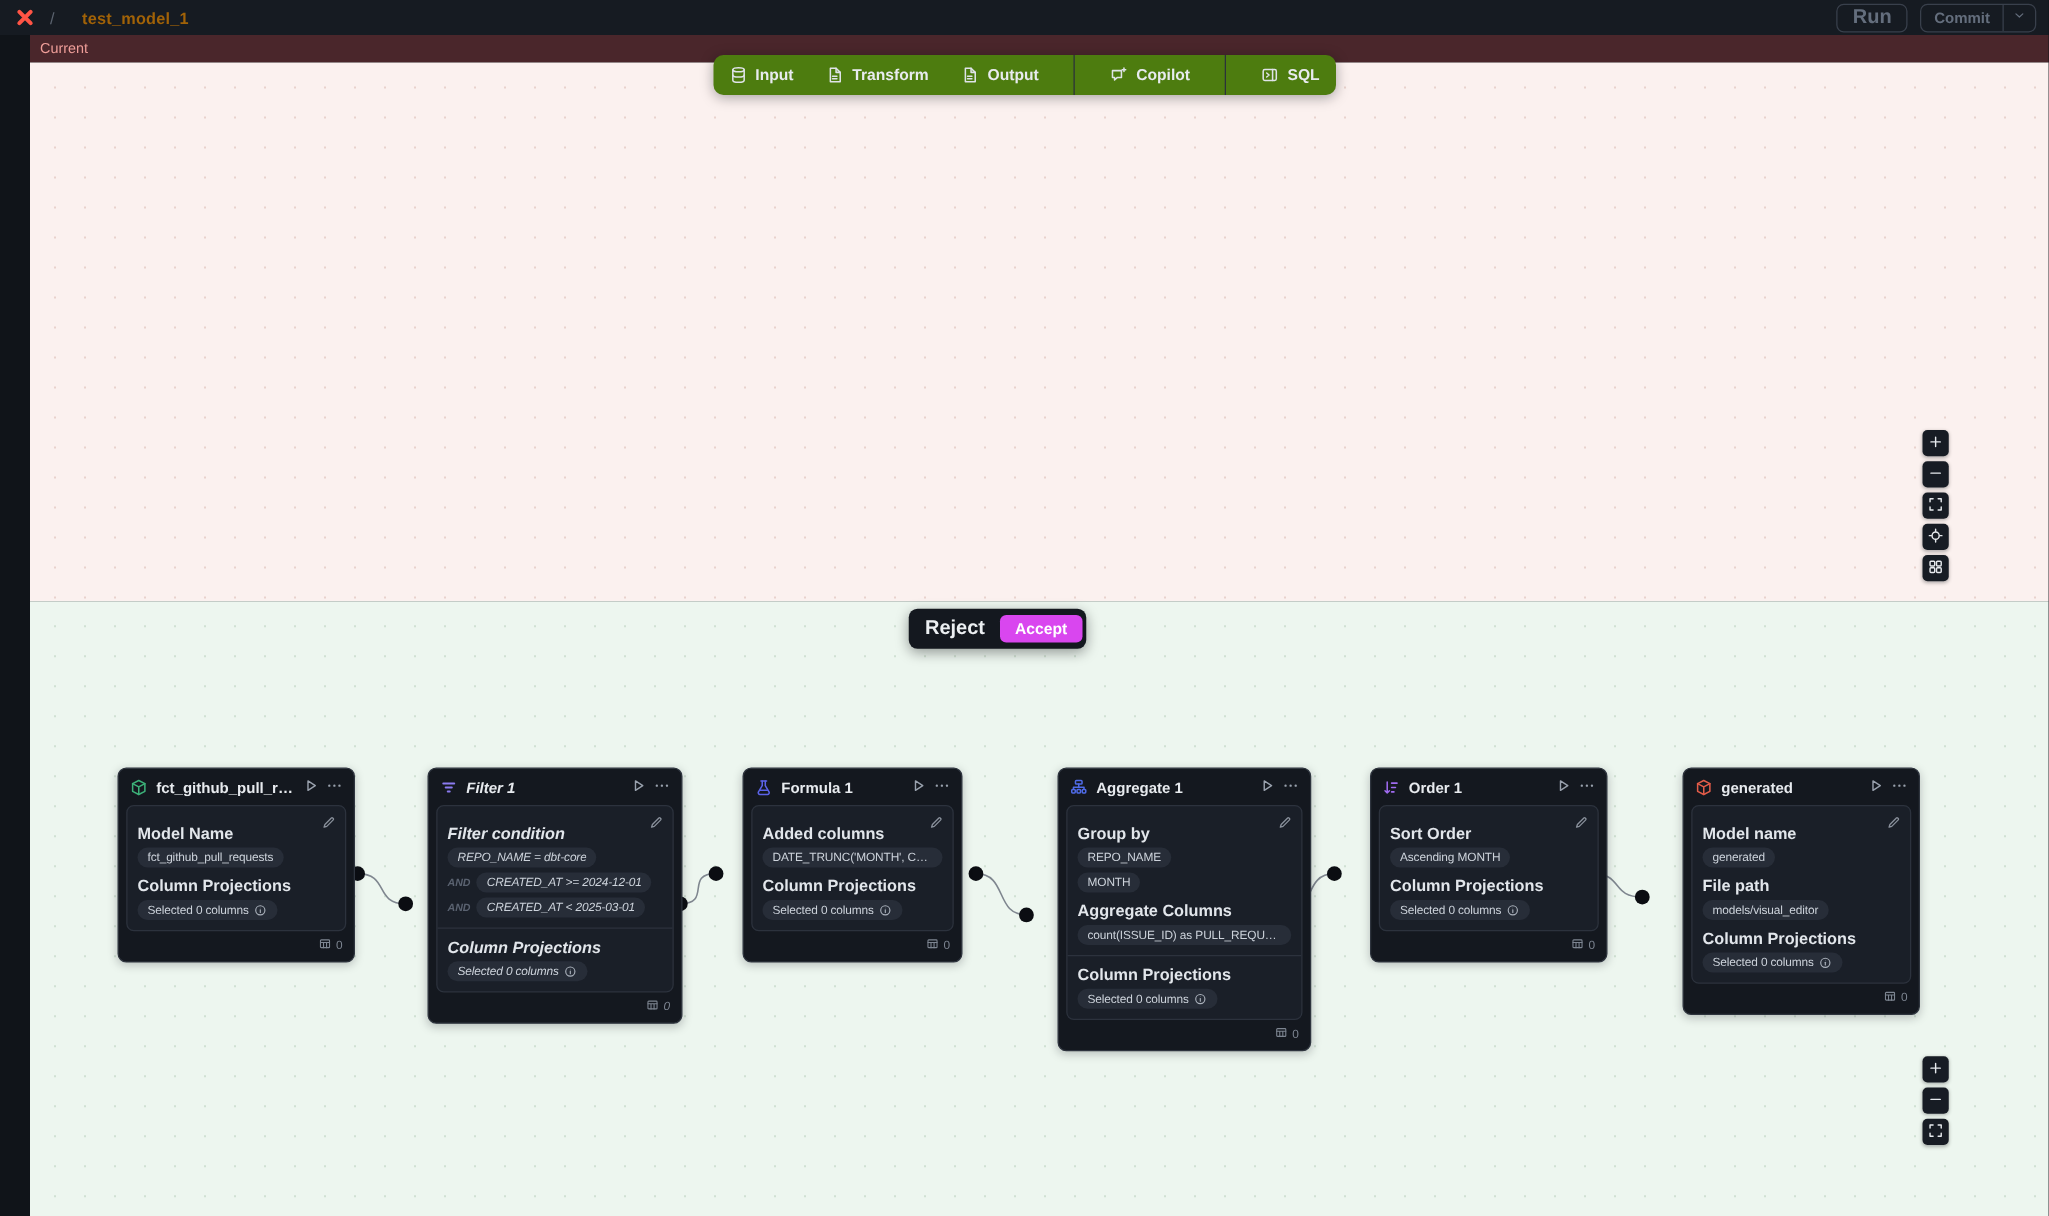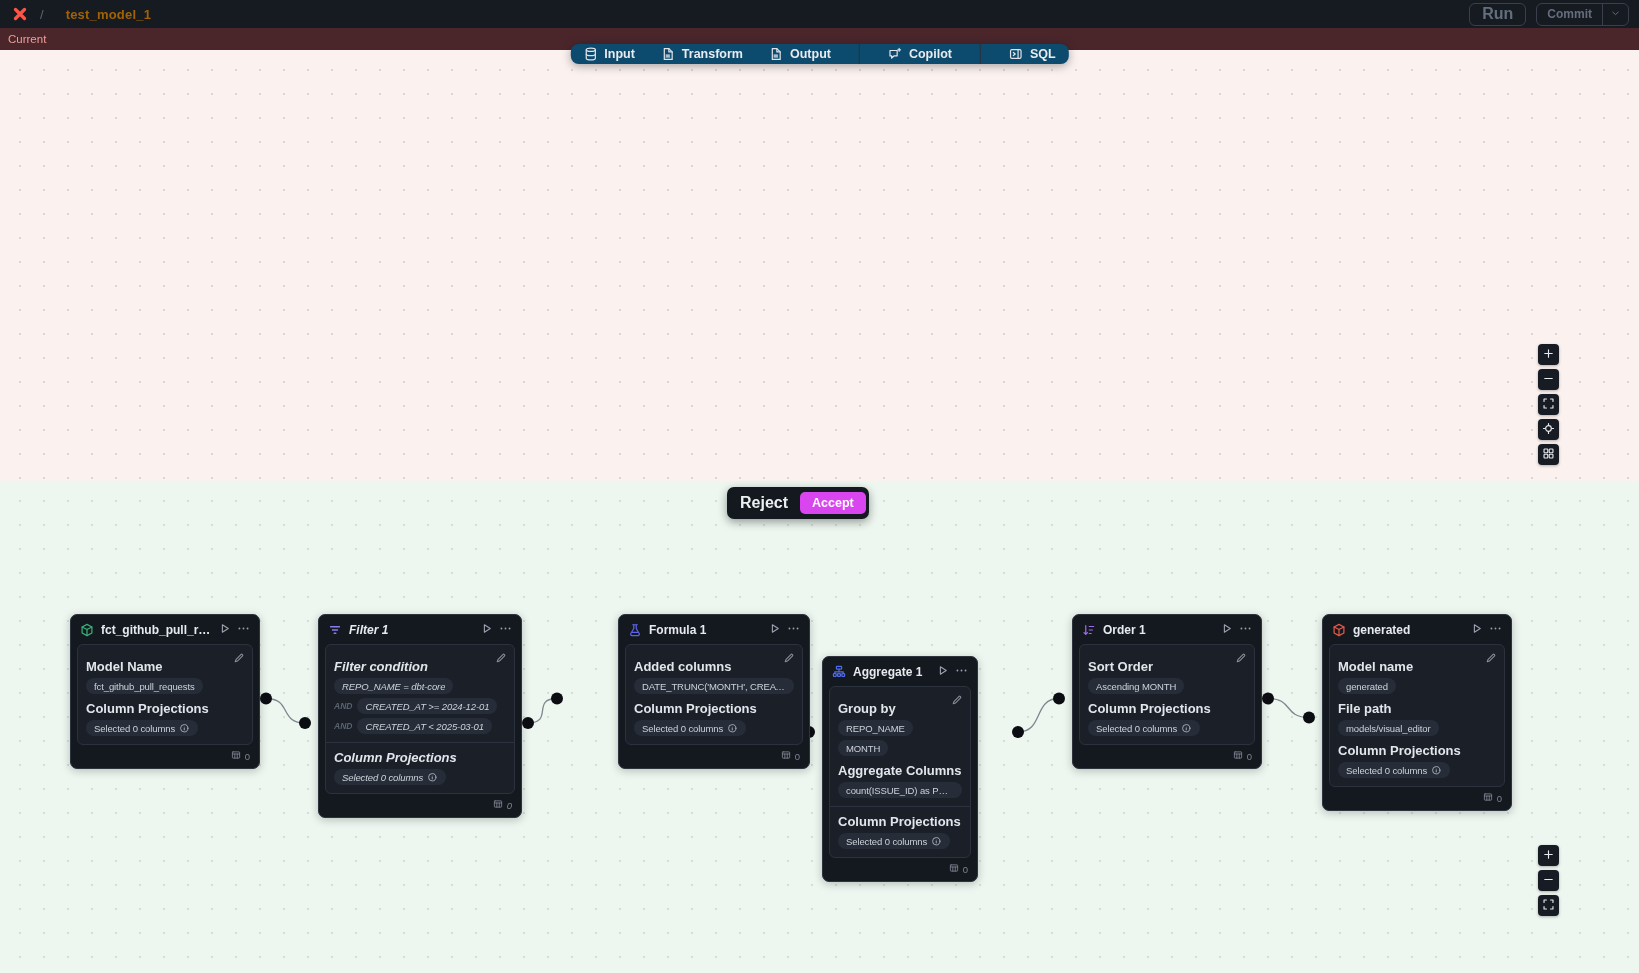--- a/index.html
+++ b/index.html
@@ -19,31 +19,31 @@
   .split .main { display:flex; align-items:center; padding:0 10px; color:#646e7d; font-size:12px; font-weight:600; }
   .split .caret { display:flex; align-items:center; padding:0 7px; border-left:1px solid #39404c; color:#646e7d; font-size:10px; }
   .split .caret svg { width:11px; height:11px; }
 
   
   .banner { height:22px; display:flex; align-items:center; padding:0 8px; font-size:11.5px; flex:0 0 auto; }
   .banner-current { background:#4a262b; color:#ef9e99; }
   .banner-new { background:#133f2f; color:#cfe4d7; }
 
   
-  .pane { position:relative; flex:0 0 auto; }
+  .pane { position:relative; flex:0 0 auto;padding-left:24px; }
   .pane-new { flex:1 1 auto; display:flex; flex-direction:column; }
   .canvas { position:relative; width:100%; }
   .canvas-current { height:431px; background-color:#fbf1ef;
     background-image:radial-gradient(#e9d2cd 1px, transparent 1.2px); background-size:24px 24px; background-position:8px 8px; }
   .canvas-new { flex:1 1 auto; background-color:#edf6ef;
     background-image:radial-gradient(#d0e1d3 1px, transparent 1.2px); background-size:24px 24px; background-position:8px 8px; }
 
   
   .toolbar { position:absolute; top:16px; left:50%; transform:translateX(-50%); z-index:20;
-    background:#0c4a6e; border-radius:8px; height:20px; display:flex; align-items:stretch;
+    background:#4d7c0f; border-radius:8px; height:32px; display:flex; align-items:stretch;
     box-shadow:0 2px 10px rgba(10,12,16,.35);gap:15px; }
   .tb-group { display:flex; align-items:stretch; }
   .tb-sep { width:1px; background:#2b313b; }
   .tb-item { display:flex; align-items:center; gap:7px; padding:0 13px; color:#e8ebef; font-size:12.5px; font-weight:600; cursor:pointer; white-space:nowrap; }
   .tb-item .ic { display:flex; font-size:14px; color:#dfe3e8; }
   .tb-item .ic svg { width:14px; height:14px; }
 
   
   .review { position:absolute; top:6px; left:727px; z-index:30; background:#14181f; border-radius:7px;
     padding:3px; display:flex; align-items:center; gap:2px; box-shadow:0 3px 10px rgba(10,12,16,.4); }
@@ -359,21 +359,21 @@
               </div>
             </div>
             <div class="node-footer">
               <span><svg viewBox="0 0 16 16" fill="none" stroke="currentColor" stroke-width="1.4" stroke-linecap="round" stroke-linejoin="round">
                   <rect x="2.2" y="3" width="11.6" height="10" rx="1"></rect>
                   <path d="M2.2 6.4h11.6M6.1 6.4V13M10 6.4V13"></path>
                 </svg></span>
               <span>0</span>
             </div>
           </div>
-          <div class="node" style="left: 570px; top: 133px; width: 192px; margin-left: 48px;">
+          <div class="node" style="left: 570px; top: 133px; width: 176px;">
             <div class="node-header">
               <span class="ic" style="color: rgb(91, 99, 232);">
                 <svg viewBox="0 0 16 16" fill="none" stroke="currentColor" stroke-width="1.4" stroke-linecap="round" stroke-linejoin="round">
                   <path d="M6.6 2v4.3L3.2 12a1.55 1.55 0 001.35 2.3h6.9A1.55 1.55 0 0012.8 12L9.4 6.3V2"></path>
                   <path d="M5.4 2h5.2M4.7 10.6h6.6"></path>
                 </svg>
               </span>
               <div class="node-title">Formula 1</div>
               <div class="node-act">
                 <button class="abtn">
@@ -417,21 +417,21 @@
               </div>
             </div>
             <div class="node-footer">
               <span><svg viewBox="0 0 16 16" fill="none" stroke="currentColor" stroke-width="1.4" stroke-linecap="round" stroke-linejoin="round">
                   <rect x="2.2" y="3" width="11.6" height="10" rx="1"></rect>
                   <path d="M2.2 6.4h11.6M6.1 6.4V13M10 6.4V13"></path>
                 </svg></span>
               <span>0</span>
             </div>
           </div>
-          <div class="node" style="left: 822px; top: 133px; width: 156px; margin-top: 42px;">
+          <div class="node" style="left: 822px; top: 133px; width: 203px;">
             <div class="node-header">
               <span class="ic" style="color: rgb(79, 107, 232);">
                 <svg viewBox="0 0 16 16" fill="none" stroke="currentColor" stroke-width="1.4" stroke-linecap="round" stroke-linejoin="round">
                   <rect x="5" y="1.6" width="6" height="3.2" rx=".8"></rect>
                   <path d="M8 4.8v2.2M3.2 9.6V7.8h9.6v1.8"></path>
                   <rect x="1.6" y="9.8" width="3.2" height="3.2" rx=".8"></rect>
                   <rect x="6.4" y="9.8" width="3.2" height="3.2" rx=".8"></rect>
                   <rect x="11.2" y="9.8" width="3.2" height="3.2" rx=".8"></rect>
                 </svg>
               </span>

